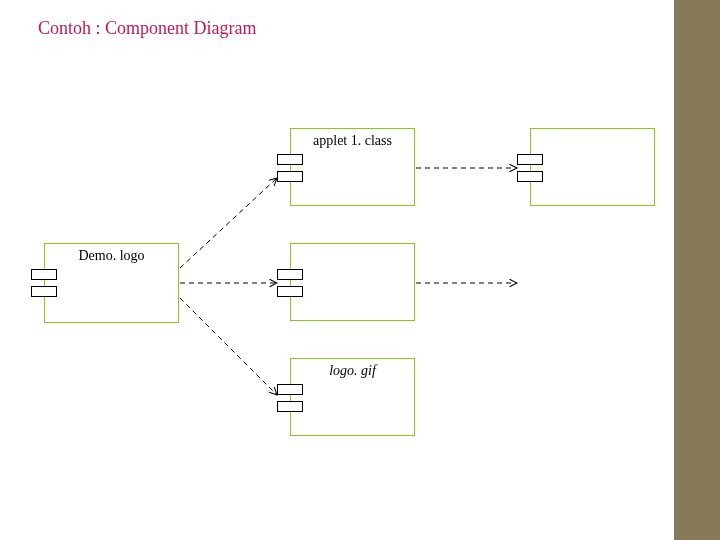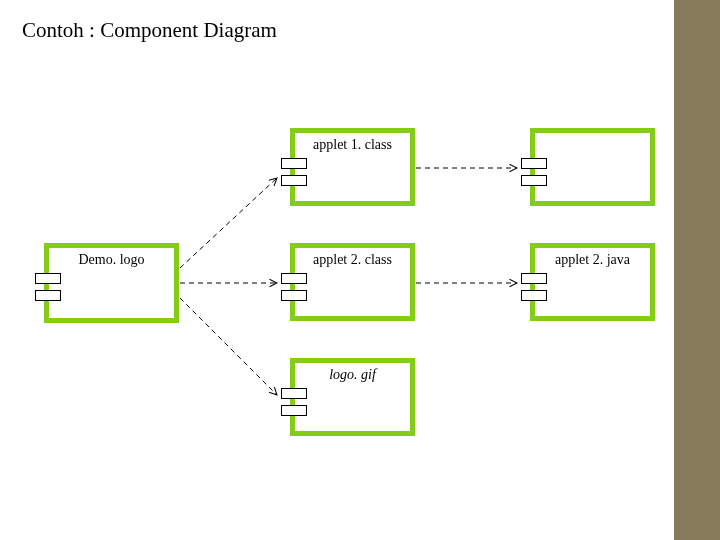--- a/index.html
+++ b/index.html
@@ -15,36 +15,36 @@
   .sidebar {
     position: absolute;
     top: 0;
     right: 0;
     width: 46px;
     height: 540px;
     background: #877a5b;
   }
   .slide-title {
     position: absolute;
-    left: 22px;
+    left: 38px;
     top: 18px;
-    font-size: 21px;
-    color: #000000;
+    font-size: 18px;
+    color: #be185d;
   }
   .diagram {
     position: absolute;
     left: 0;
     top: 0;
     width: 720px;
     height: 540px;
   }
   
   .comp {
     position: absolute;
-    border: 5px solid #84cc16;
+    border: 1px solid #84cc16;
     background: #fff;
     box-sizing: border-box;
   }
   .comp .label {
     position: absolute;
     top: 4px;
     left: 0;
     right: 0;
     text-align: center;
     font-size: 14px;
@@ -87,41 +87,35 @@
     <div class="nub n2"></div>
   </div>
 
   <div class="comp" style="left:290px; top:128px; width:125px; height:78px;">
     <div class="label">applet 1. class</div>
     <div class="nub n1"></div>
     <div class="nub n2"></div>
   </div>
 
   <div class="comp" style="left:290px; top:243px; width:125px; height:78px;">
-    <div class="label">applet 2. class</div>
     <div class="nub n1"></div>
     <div class="nub n2"></div>
   </div>
 
   <div class="comp" style="left:290px; top:358px; width:125px; height:78px;font-style:italic;">
     <div class="label">logo. gif</div>
     <div class="nub n1"></div>
     <div class="nub n2"></div>
   </div>
 
   <div class="comp" style="left:530px; top:128px; width:125px; height:78px;">
     <div class="nub n1"></div>
     <div class="nub n2"></div>
   </div>
 
-  <div class="comp" style="left:530px; top:243px; width:125px; height:78px;">
-    <div class="label">applet 2. java</div>
-    <div class="nub n1"></div>
-    <div class="nub n2"></div>
-  </div>
 
   <svg class="arrows">
     <defs>
       <marker id="arrow" viewBox="0 0 12 12" refX="11" refY="6" markerWidth="9" markerHeight="9" orient="auto-start-reverse">
         <path d="M 1 1 L 11 6 L 1 11" fill="none" stroke="#000" stroke-width="1.4"></path>
       </marker>
     </defs>
 
     <line x1="180" y1="268" x2="277" y2="178" stroke="#000" stroke-width="1" stroke-dasharray="5,4" marker-end="url(#arrow)"></line>
 

